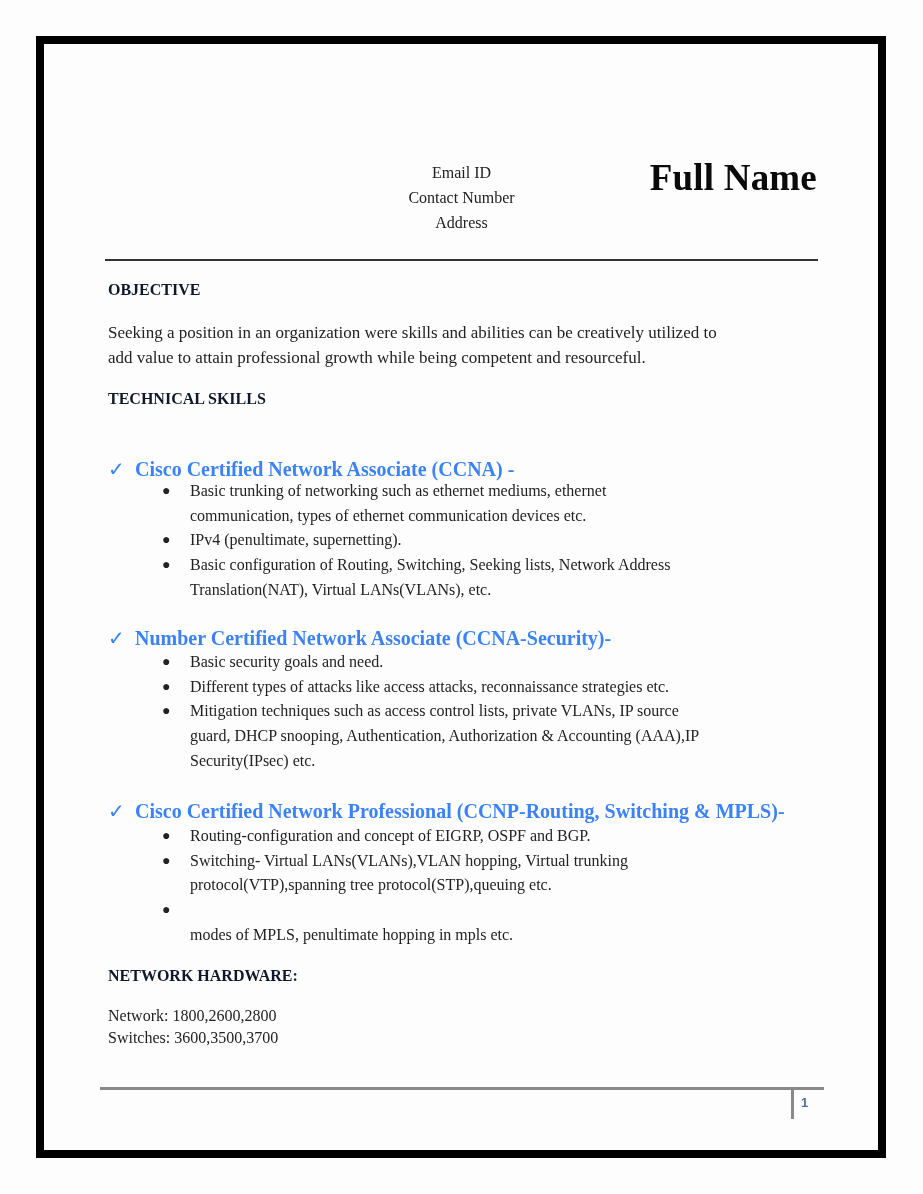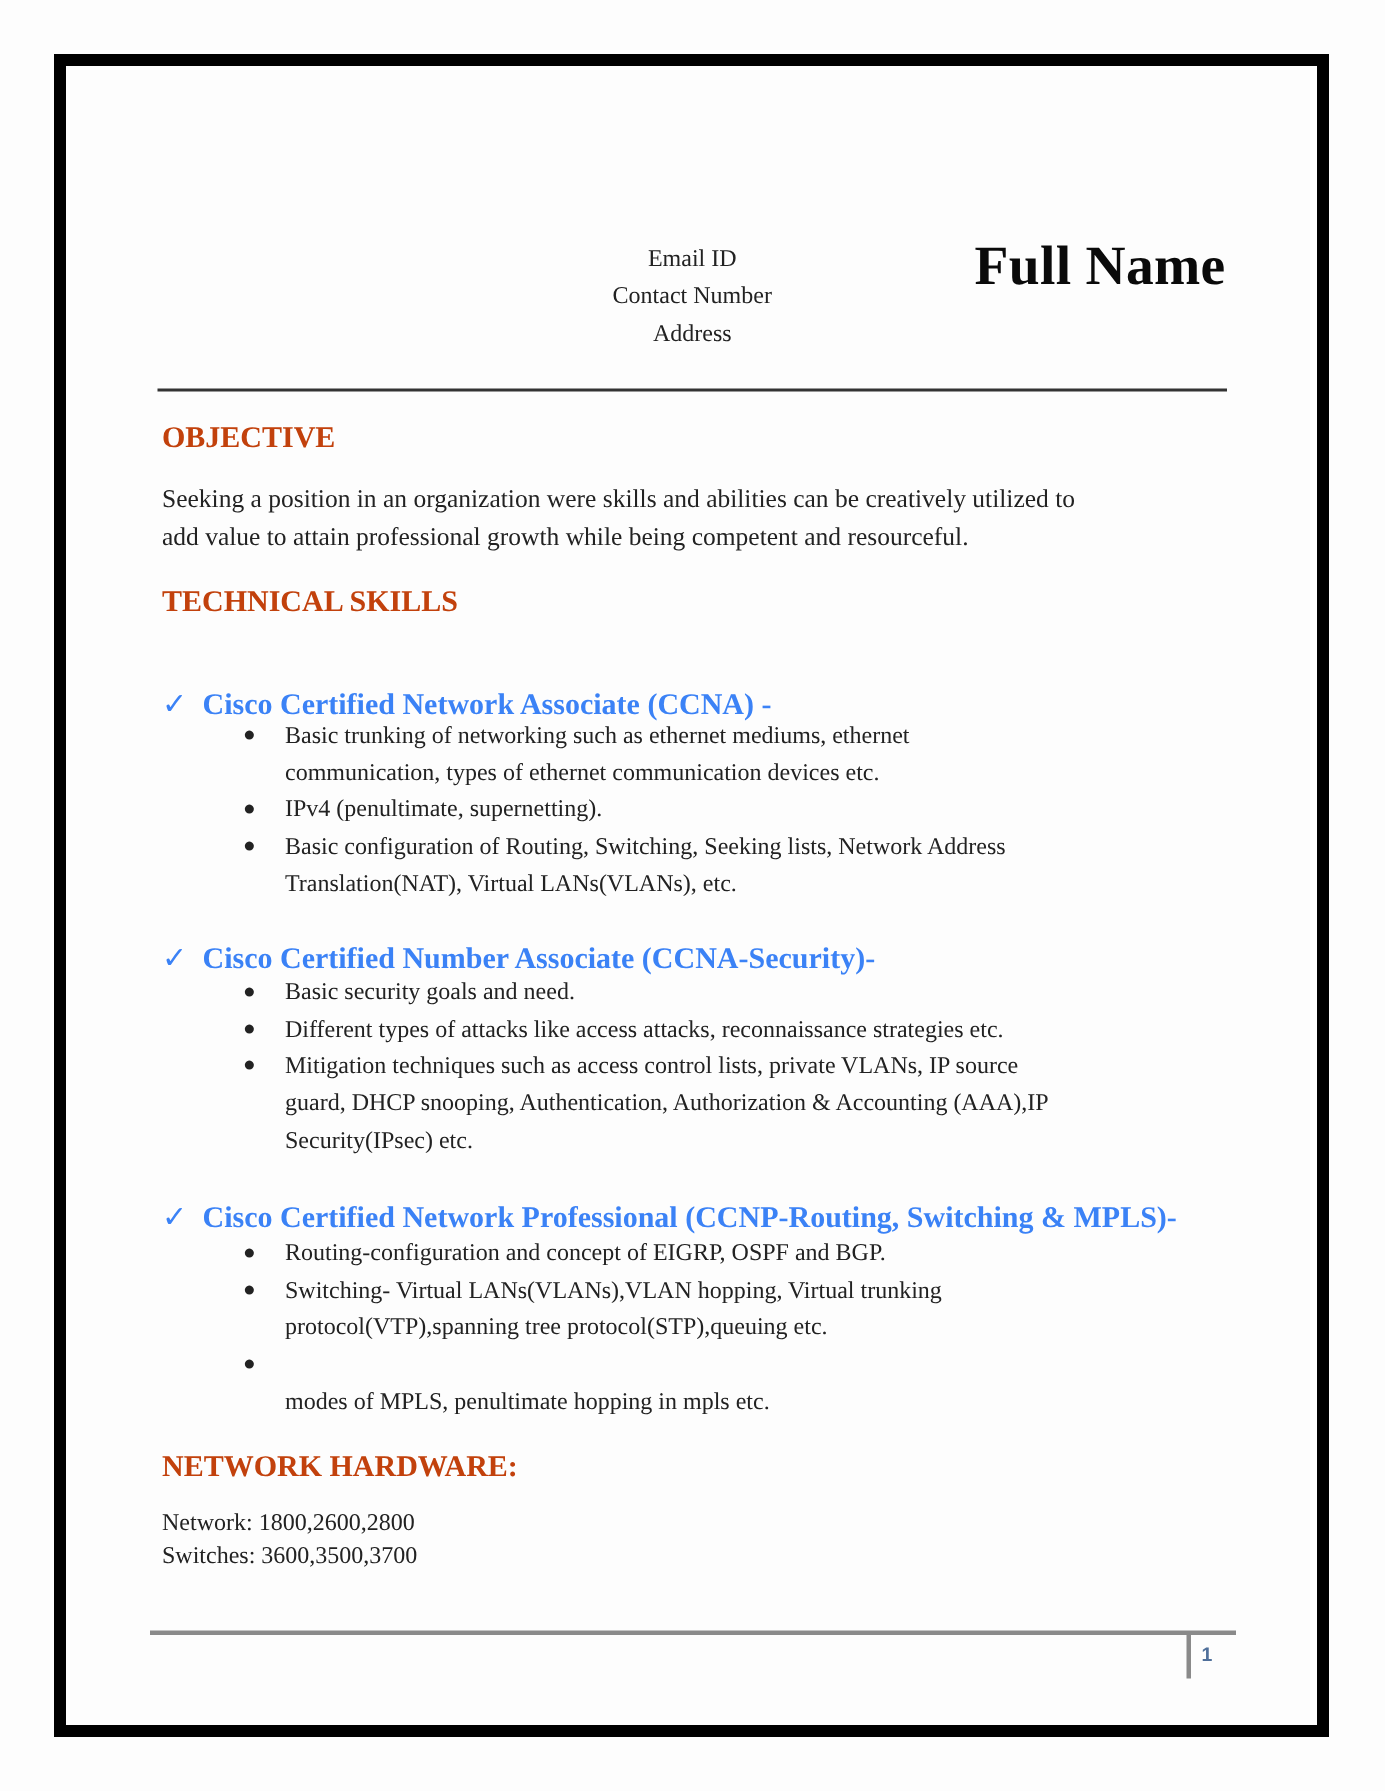--- a/index.html
+++ b/index.html
@@ -31,21 +31,21 @@
     text-align: center;
     font-size: 16px; color: #222;
     line-height: 25px;
   }
   .rule {
     left: 105px; width: 713px; top: 259px; height: 2px;
     background: #333;
   }
   .heading {
     left: 108px;
-    font-size: 20px; font-weight: bold; color: #c2410c;
+    font-size: 16px; font-weight: bold; color: #0f172a;
     font-family: "Liberation Serif", serif;
   }
   .para {
     left: 108px; width: 710px;
     font-size: 17px; line-height: 24.5px; color: #222;
   }
   .cert {
     left: 108px;
     font-size: 20px; font-weight: bold; color: #3b82f6;
     white-space: nowrap;
@@ -103,21 +103,21 @@
 <div class="abs cert" style="top:457px">
   <span class="check">✓</span><span>Cisco Certified Network Associate (CCNA) -</span>
 </div>
 <ul class="abs bullets" style="top:479px">
   <li><span class="dot">●</span><span>Basic trunking of networking such as ethernet mediums, ethernet</span><br><span>communication, types of ethernet communication devices etc.</span></li>
   <li><span class="dot">●</span><span>IPv4 (penultimate, supernetting).</span></li>
   <li><span class="dot">●</span><span>Basic configuration of Routing, Switching, Seeking lists, Network Address</span><br><span>Translation(NAT), Virtual LANs(VLANs), etc.</span></li>
 </ul>
 
 <div class="abs cert" style="top:626px">
-  <span class="check">✓</span><span>Cisco Certified Number Associate (CCNA-Security)-</span>
+  <span class="check">✓</span><span>Number Certified Network Associate (CCNA-Security)-</span>
 </div>
 <ul class="abs bullets" style="top:650px">
   <li><span class="dot">●</span><span>Basic security goals and need.</span></li>
   <li><span class="dot">●</span><span>Different types of attacks like access attacks, reconnaissance strategies etc.</span></li>
   <li><span class="dot">●</span><span>Mitigation techniques such as access control lists, private VLANs, IP source</span><br><span>guard, DHCP snooping, Authentication, Authorization &amp; Accounting (AAA),IP</span><br><span>Security(IPsec) etc.</span></li>
 </ul>
 
 <div class="abs cert" style="top:799px">
   <span class="check">✓</span><span>Cisco Certified Network Professional (CCNP-Routing, Switching &amp; MPLS)-</span>
 </div>

